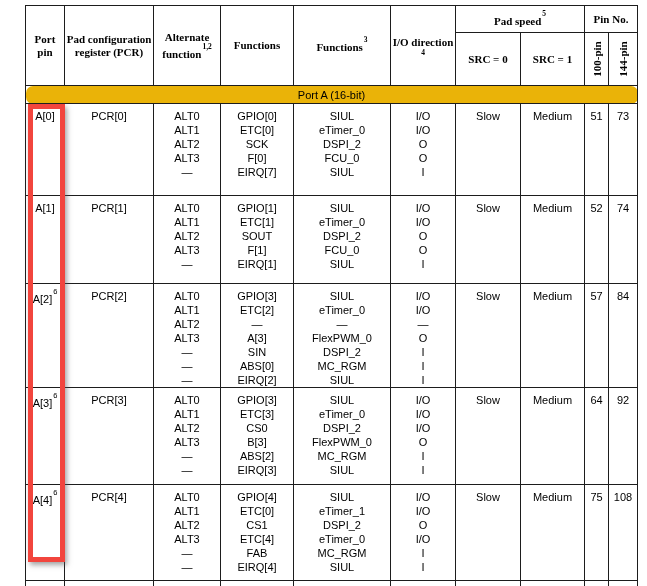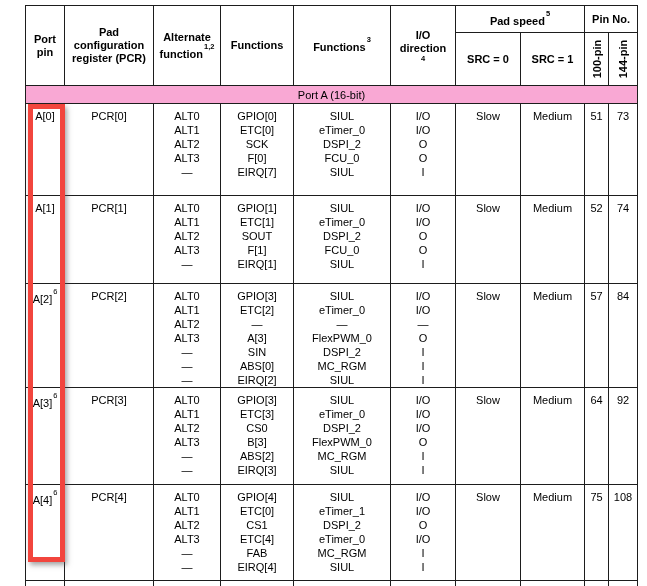--- a/index.html
+++ b/index.html
@@ -18,37 +18,39 @@
     padding:0;
     font-size:11px;
     color:#000;
     text-align:center;
     overflow:hidden;
   }
   thead th {
     vertical-align:middle;
     font-weight:bold;
     line-height:13px;
+    font-family:Liberation Serif, serif;
   }
   tr.hrow1 { height:27px; }
   tr.hrow2 { height:53px; }
 
   .vert-wrap { position:relative; width:100%; height:50px; }
   .vert {
     position:absolute; left:50%; top:50%;
     transform:translate(-50%,-50%) rotate(-90deg);
     white-space:nowrap; font-weight:bold; font-size:11px;
   }
 
   tr.section-row { height:18px; }
   tr.section-row td {
-    background:#f9a8d4;
+    background:#eab308;
     vertical-align:middle;
     font-weight:normal;
     line-height:16px;
+    border-radius:7px;
   }
 
   tbody.data td {
     vertical-align:top;
     padding-top:5px;
     line-height:14px;
   }
   .line { height:14px; }
 
   sup.fnote { font-size:7.5px; position:relative; top:-4px; margin-left:1px; }

